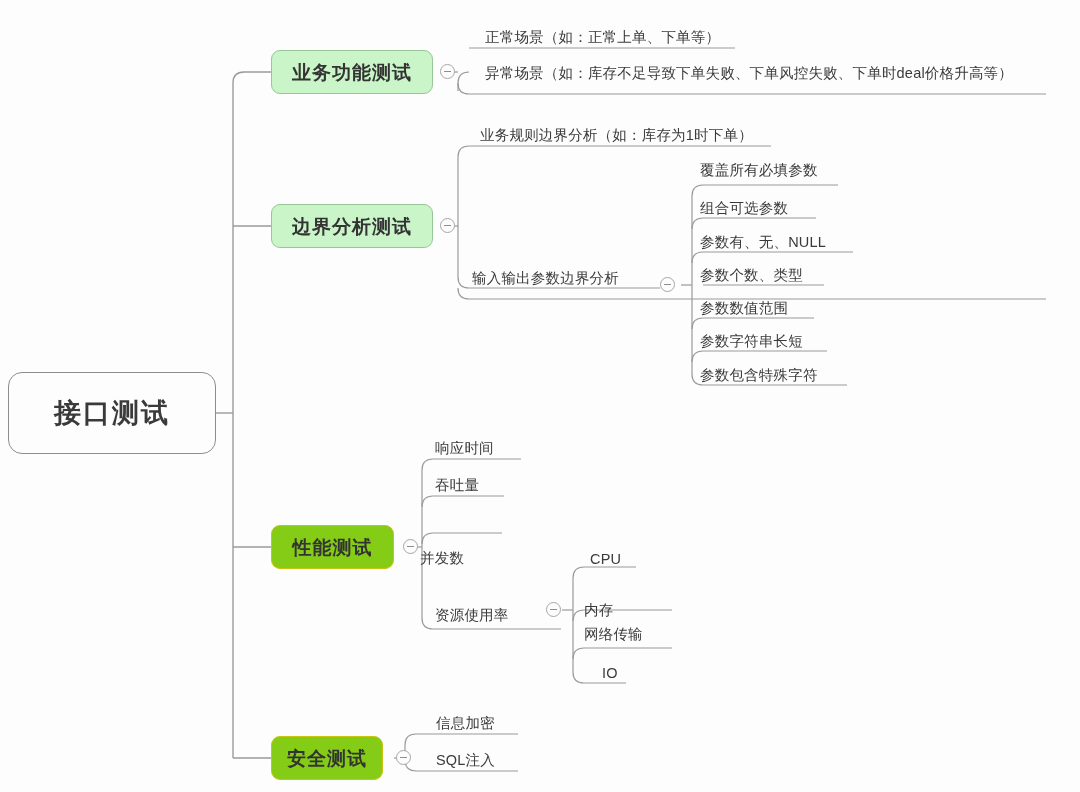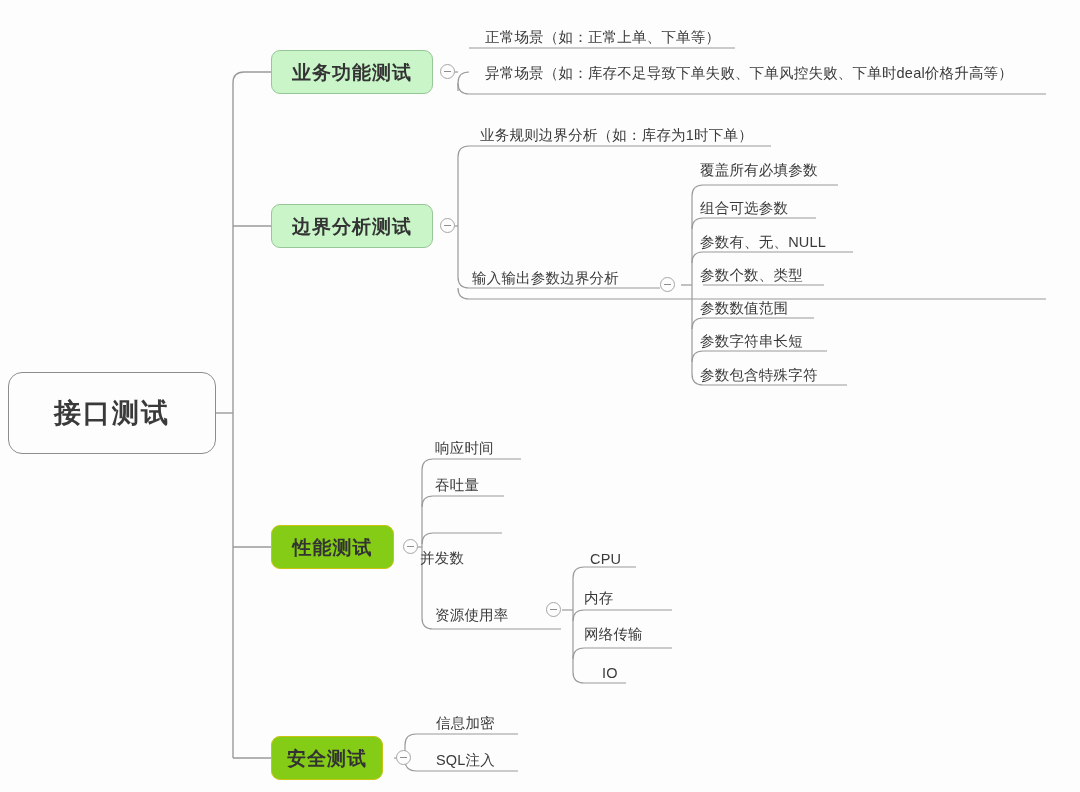--- a/index.html
+++ b/index.html
@@ -219,21 +219,21 @@
     <span>并发数</span>
   </div>
   <div class="node leaf-node" style="left:435px; top:605px; height:20px;">
     <span>资源使用率</span>
   </div>
   <div class="toggle" style="left:546px; top:602px;"></div>
 
   <div class="node leaf-node" style="left:590px; top:549px; height:20px;">
     <span>CPU</span>
   </div>
-  <div class="node leaf-node" style="left:584px; top:588px; height:20px;">
+  <div class="node leaf-node" style="left:584px; top:600px; height:20px;">
     <span>内存</span>
   </div>
   <div class="node leaf-node" style="left:584px; top:624px; height:20px;">
     <span>网络传输</span>
   </div>
   <div class="node leaf-node" style="left:584px; top:663px; height:20px;margin-left:18px;">
     <span>IO</span>
   </div>
 
   <div class="node main-node yellow" style="left:271px; top:736px; width:112px; height:44px;">

